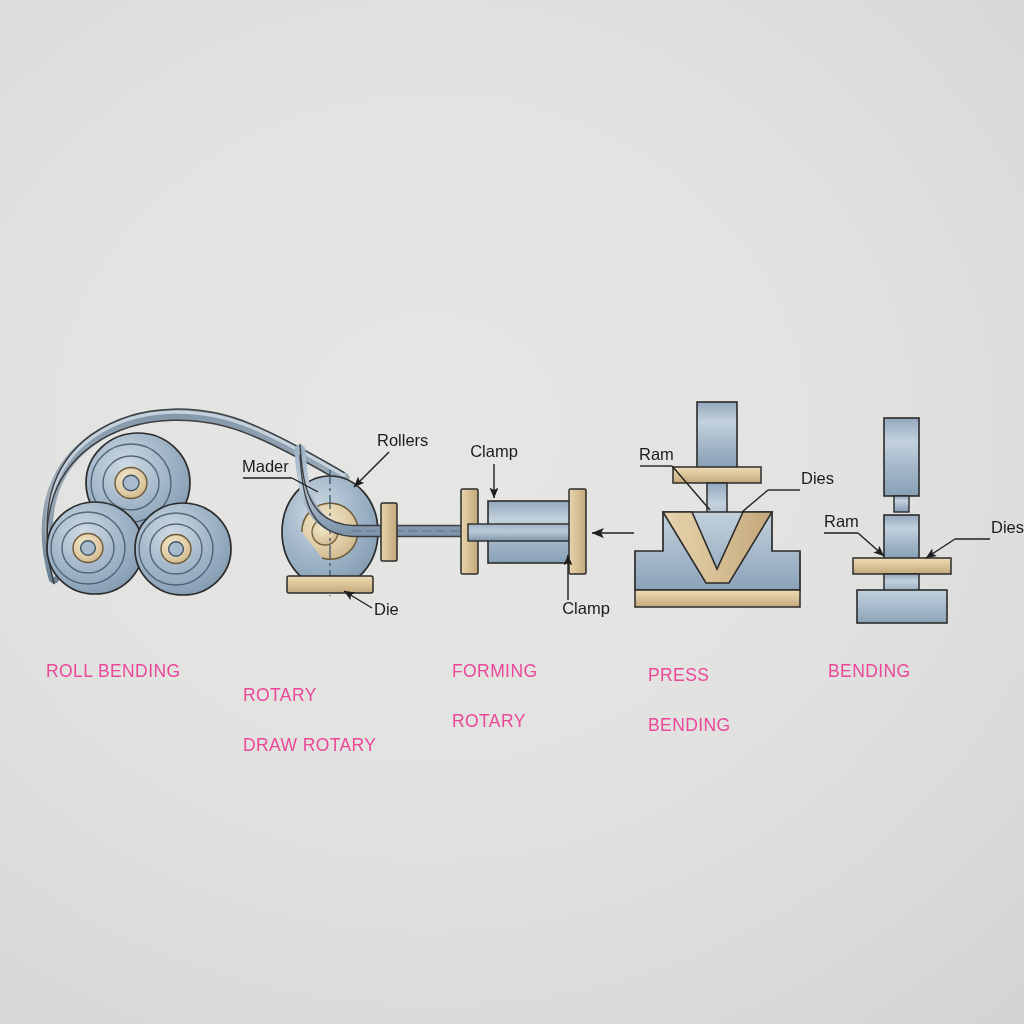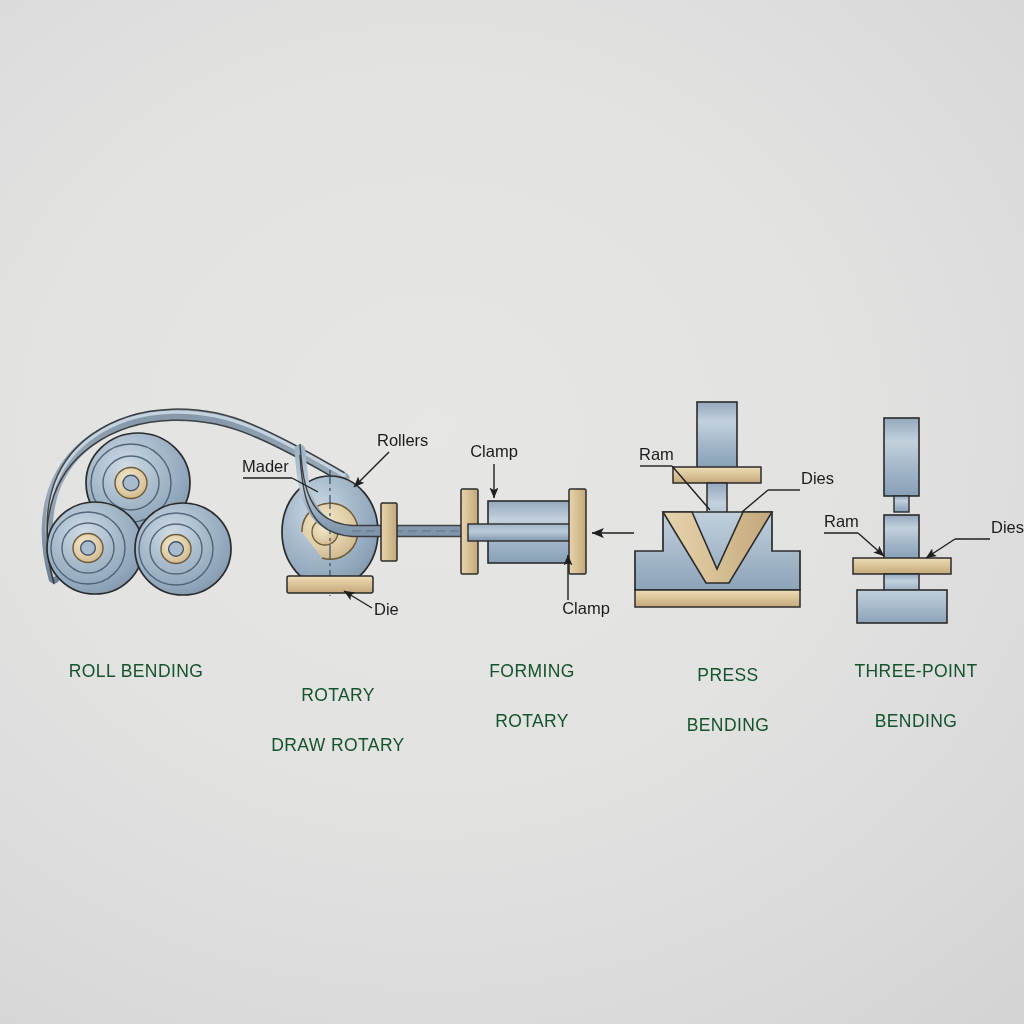--- a/index.html
+++ b/index.html
@@ -4,21 +4,21 @@
 <style>
   html,body{margin:0;padding:0;}
   body{
     width:1024px;height:1024px;overflow:hidden;
     background:radial-gradient(ellipse 90% 80% at 42% 42%, #e6e6e4 0%, #e2e2e1 45%, #dadada 75%, #d2d2d3 100%);
     font-family:"Liberation Sans", sans-serif;
   }
   #stage{position:relative;width:1024px;height:1024px;}
   svg#diagram{position:absolute;left:0;top:0;width:1024px;height:1024px;display:block;}
   .caption{
-    position:absolute;text-align:center;color:#14532d;
+    position:absolute;color:#ec4899;
     font-family:"Liberation Sans", sans-serif;
     font-size:17.5px;font-weight:400;letter-spacing:.4px;line-height:1.42;
     white-space:pre-line;
   }
 </style>
 </head>
 <body>
 
 <div id="stage">
 
@@ -239,17 +239,16 @@
     <div>FORMING</div>
     <div>ROTARY</div>
   </div>
 
   <div class="caption" style="left:648px;top:638px;width:160px;">
     <div>PRESS</div>
     <div>BENDING</div>
   </div>
 
   <div class="caption" style="left:828px;top:634px;width:176px;">
-    <div>THREE-POINT</div>
     <div>BENDING</div>
   </div>
 
 </div>
 
 </body></html>

